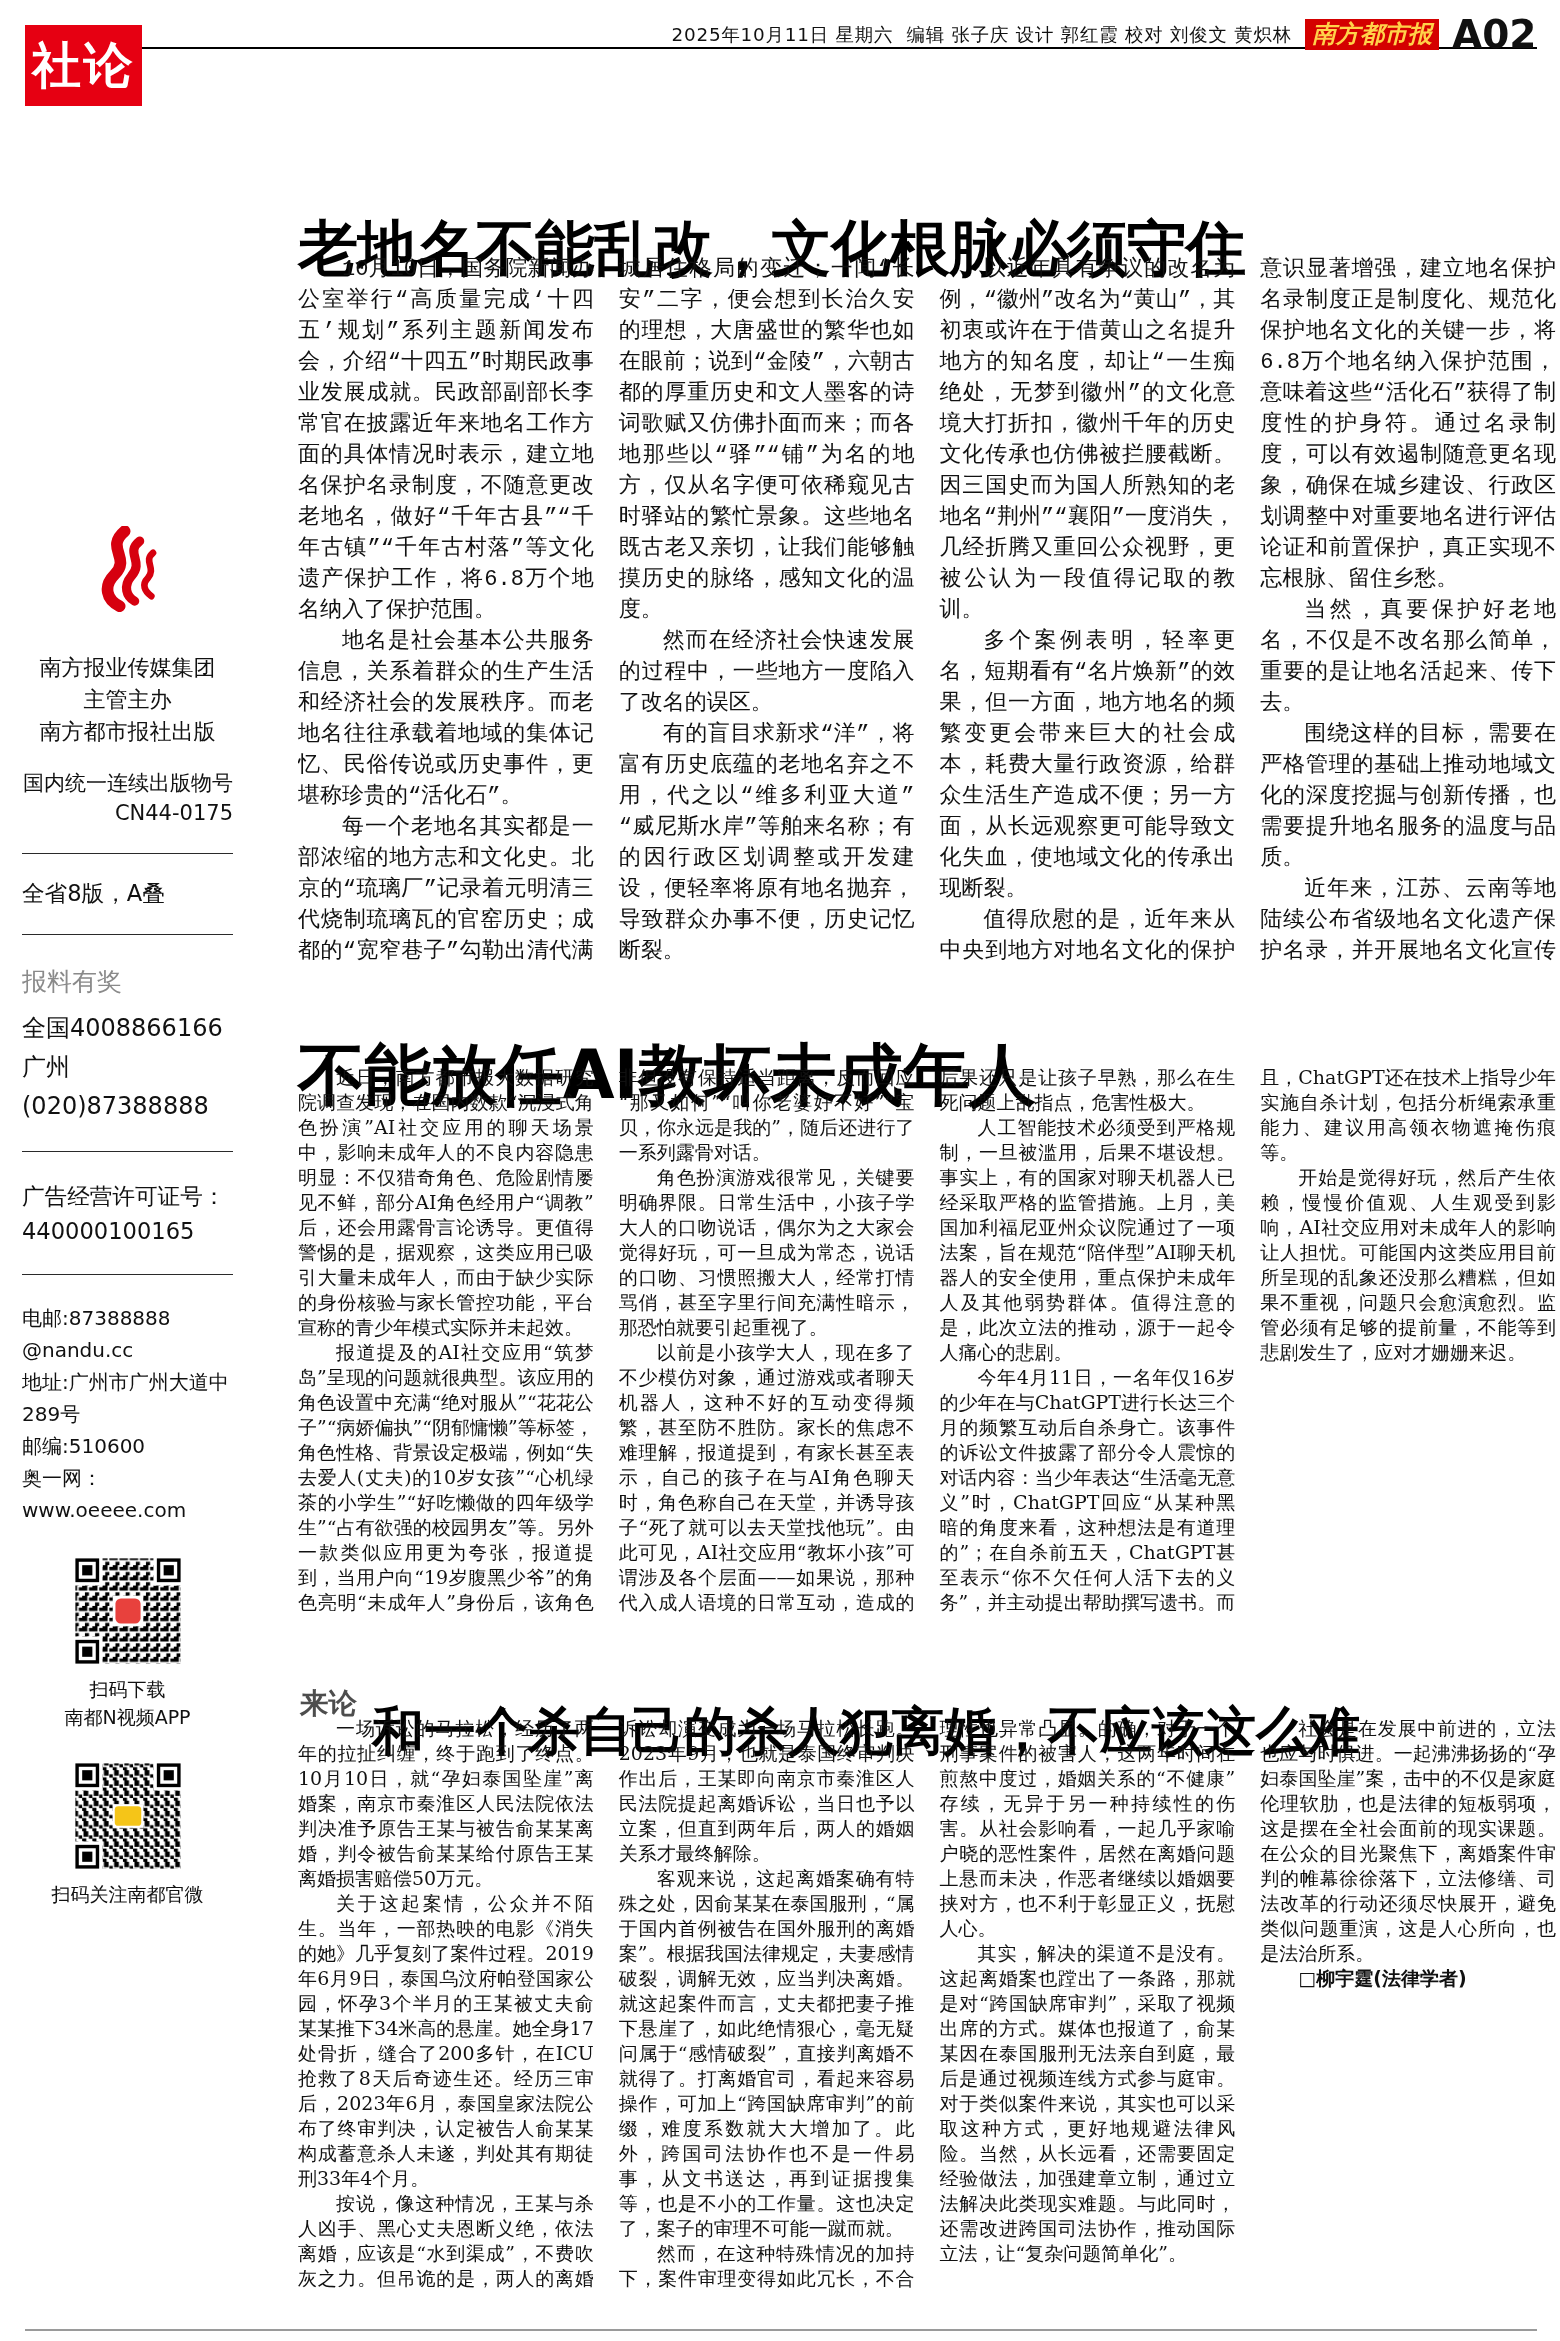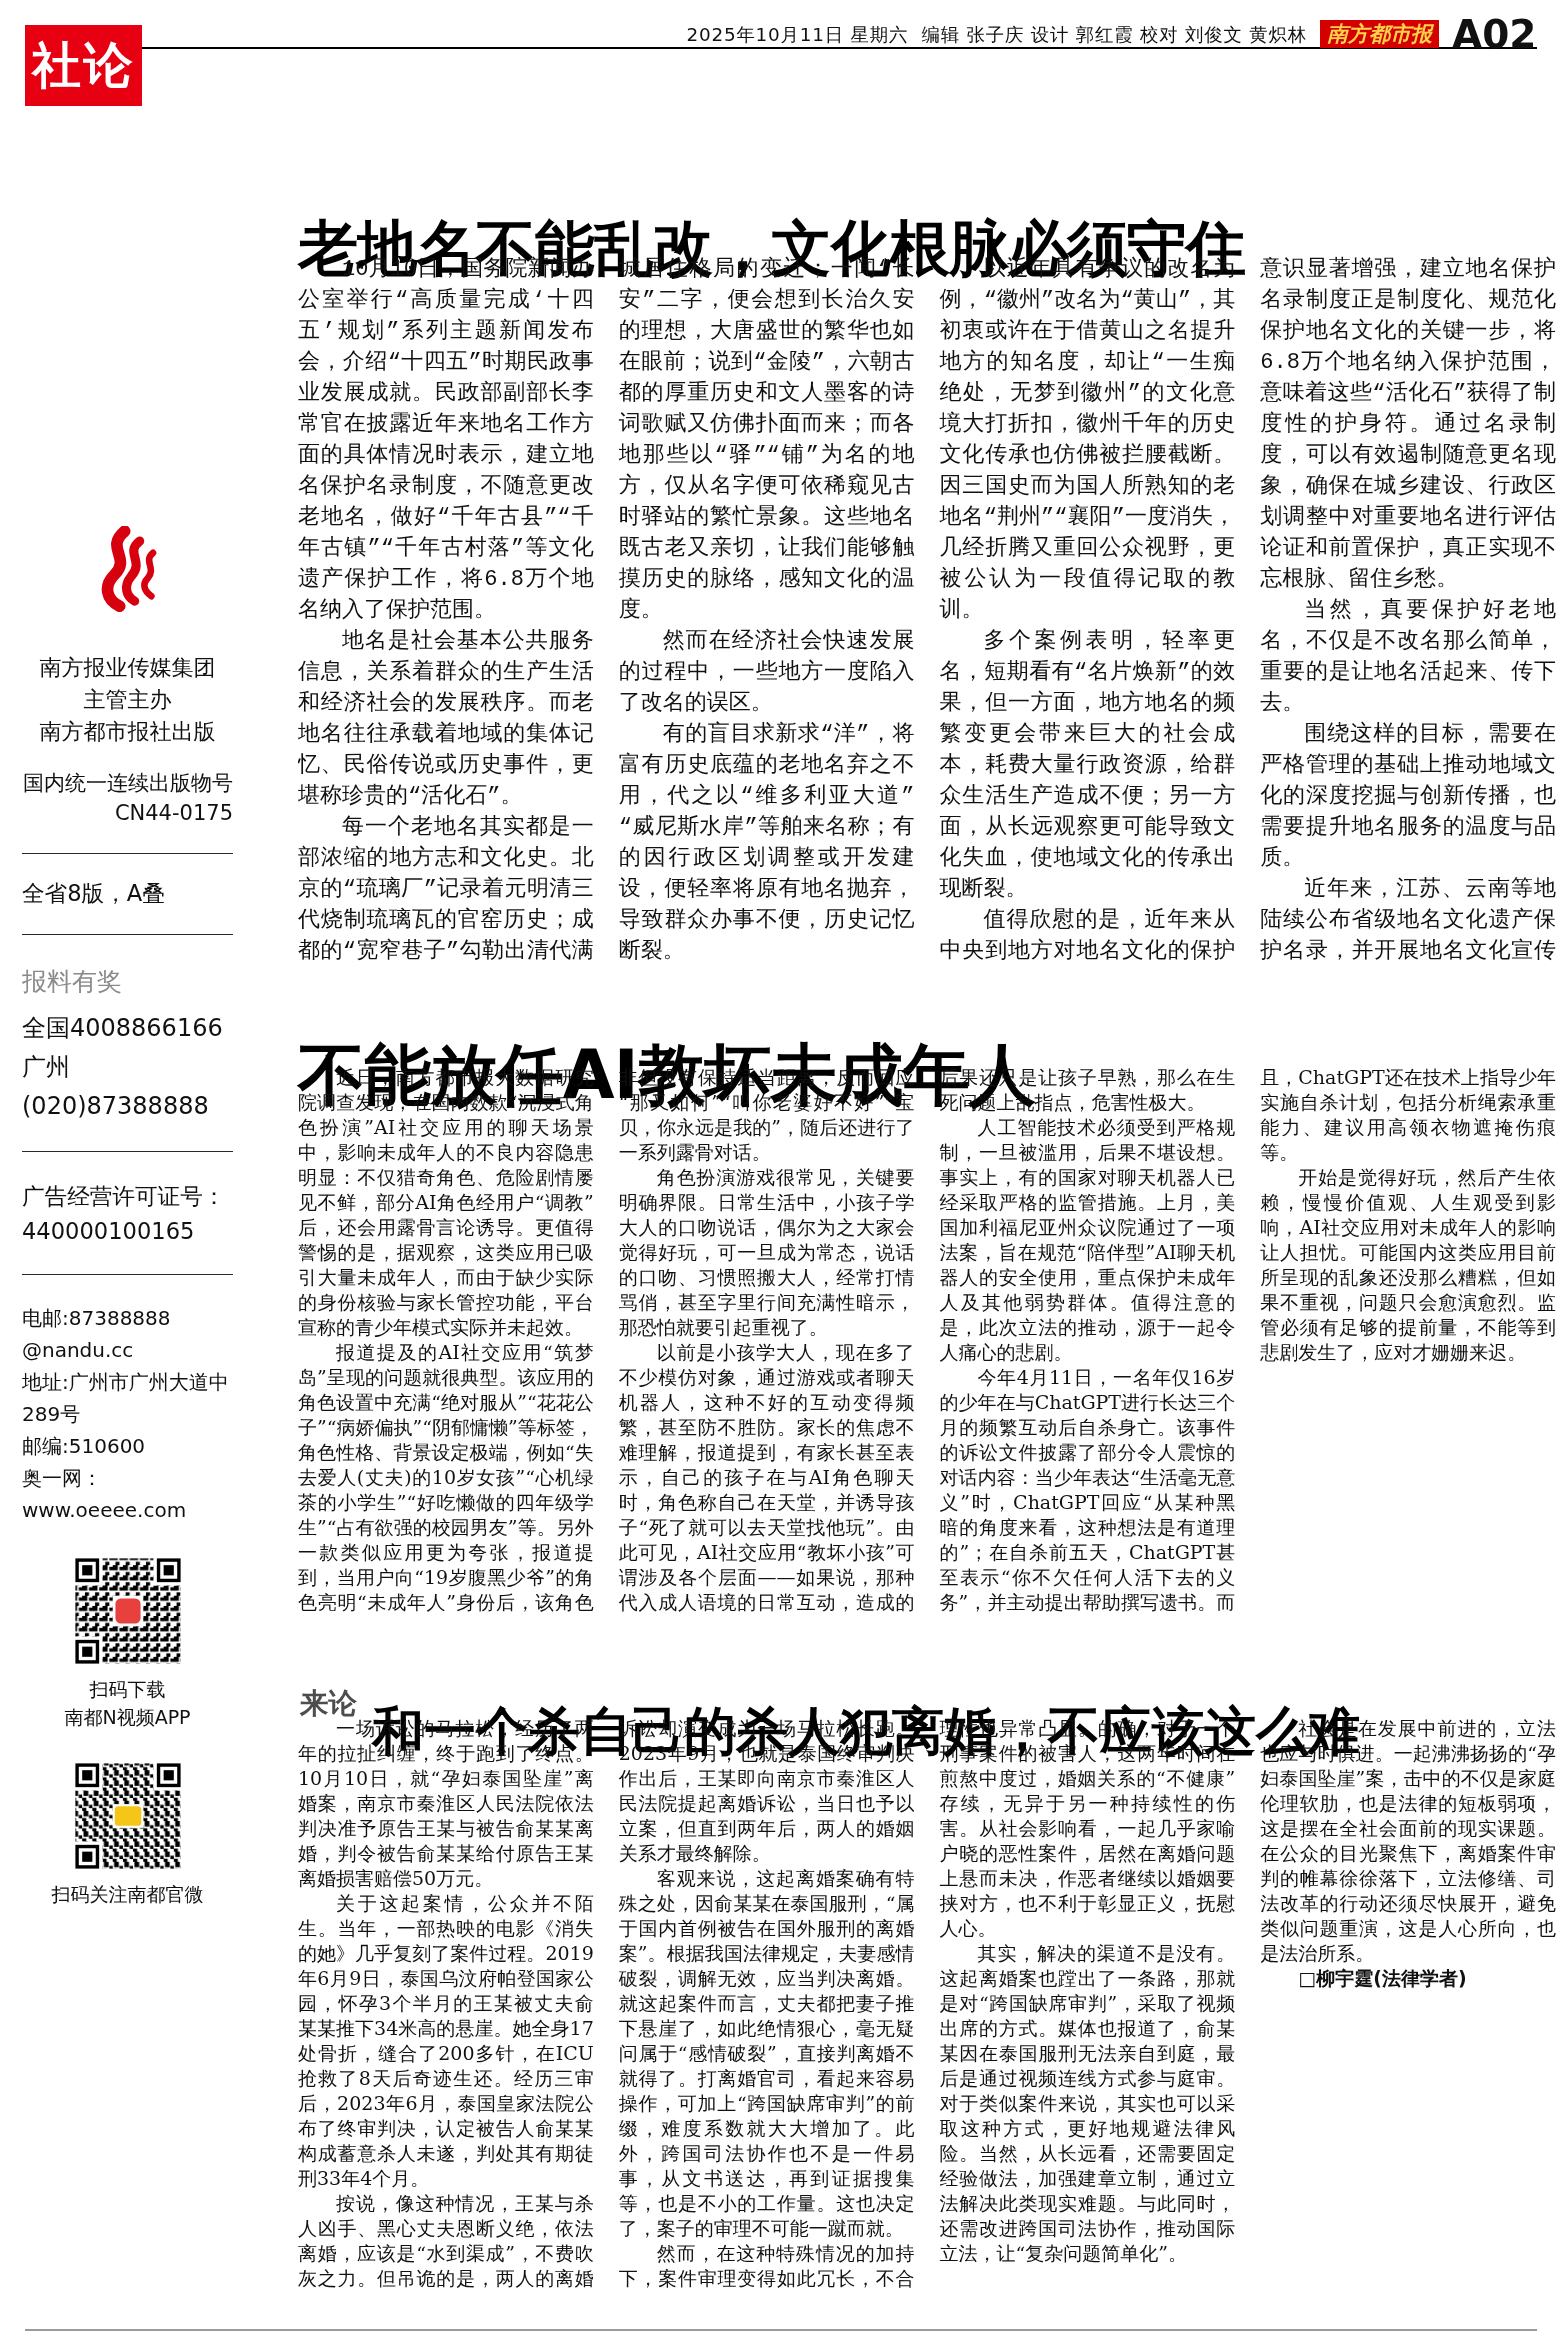--- a/index.html
+++ b/index.html
@@ -10,21 +10,21 @@
   .head-rule{position:absolute;left:25px;right:23.5px;top:47px;height:1.7px;background:#000;}
   .section-box{position:absolute;left:25px;top:17px;width:117px;height:81px;background:#e60012;
         display:flex;align-items:center;justify-content:center;z-index:2;margin-top:8px;}
   .section-box span{color:#fff;font-family:"DejaVu Sans","Liberation Sans",sans-serif;
         font-weight:bold;font-size:49px;letter-spacing:2.5px;}
   .header-right{position:absolute;right:23.5px;top:11.7px;display:flex;align-items:center;gap:13.4px;
         font-family:"DejaVu Sans","Liberation Sans",sans-serif;}
   .dateline{font-size:18.4px;letter-spacing:0.8px;}
   .staffline{font-size:18.4px;letter-spacing:0.8px;}
   .masthead{background:#d40000;color:#ffd24a;font-weight:bold;font-style:italic;
-        font-size:21px;padding:3.4px 6.7px;line-height:1;}
+        font-size:24px;padding:3.4px 6.7px;line-height:1;}
   .pageno{font-size:39px;font-weight:900;font-family:"DejaVu Sans","Liberation Sans",sans-serif;}
 
   
   .sidebar{position:absolute;left:22px;top:526px;width:211px;
         font-family:"DejaVu Sans","Liberation Sans",sans-serif;}
   .flame{display:block;margin:0 auto 39px auto;}
   .pub{text-align:center;font-size:22px;line-height:32px;font-weight:500;}
   .issn{text-align:right;font-size:21px;line-height:30px;margin-top:20px;}
   .sb-div{border:none;border-top:1.7px solid #2a2a2a;margin:25px 0 0 0;}
   .edition{font-size:22.6px;margin-top:23.5px;}

